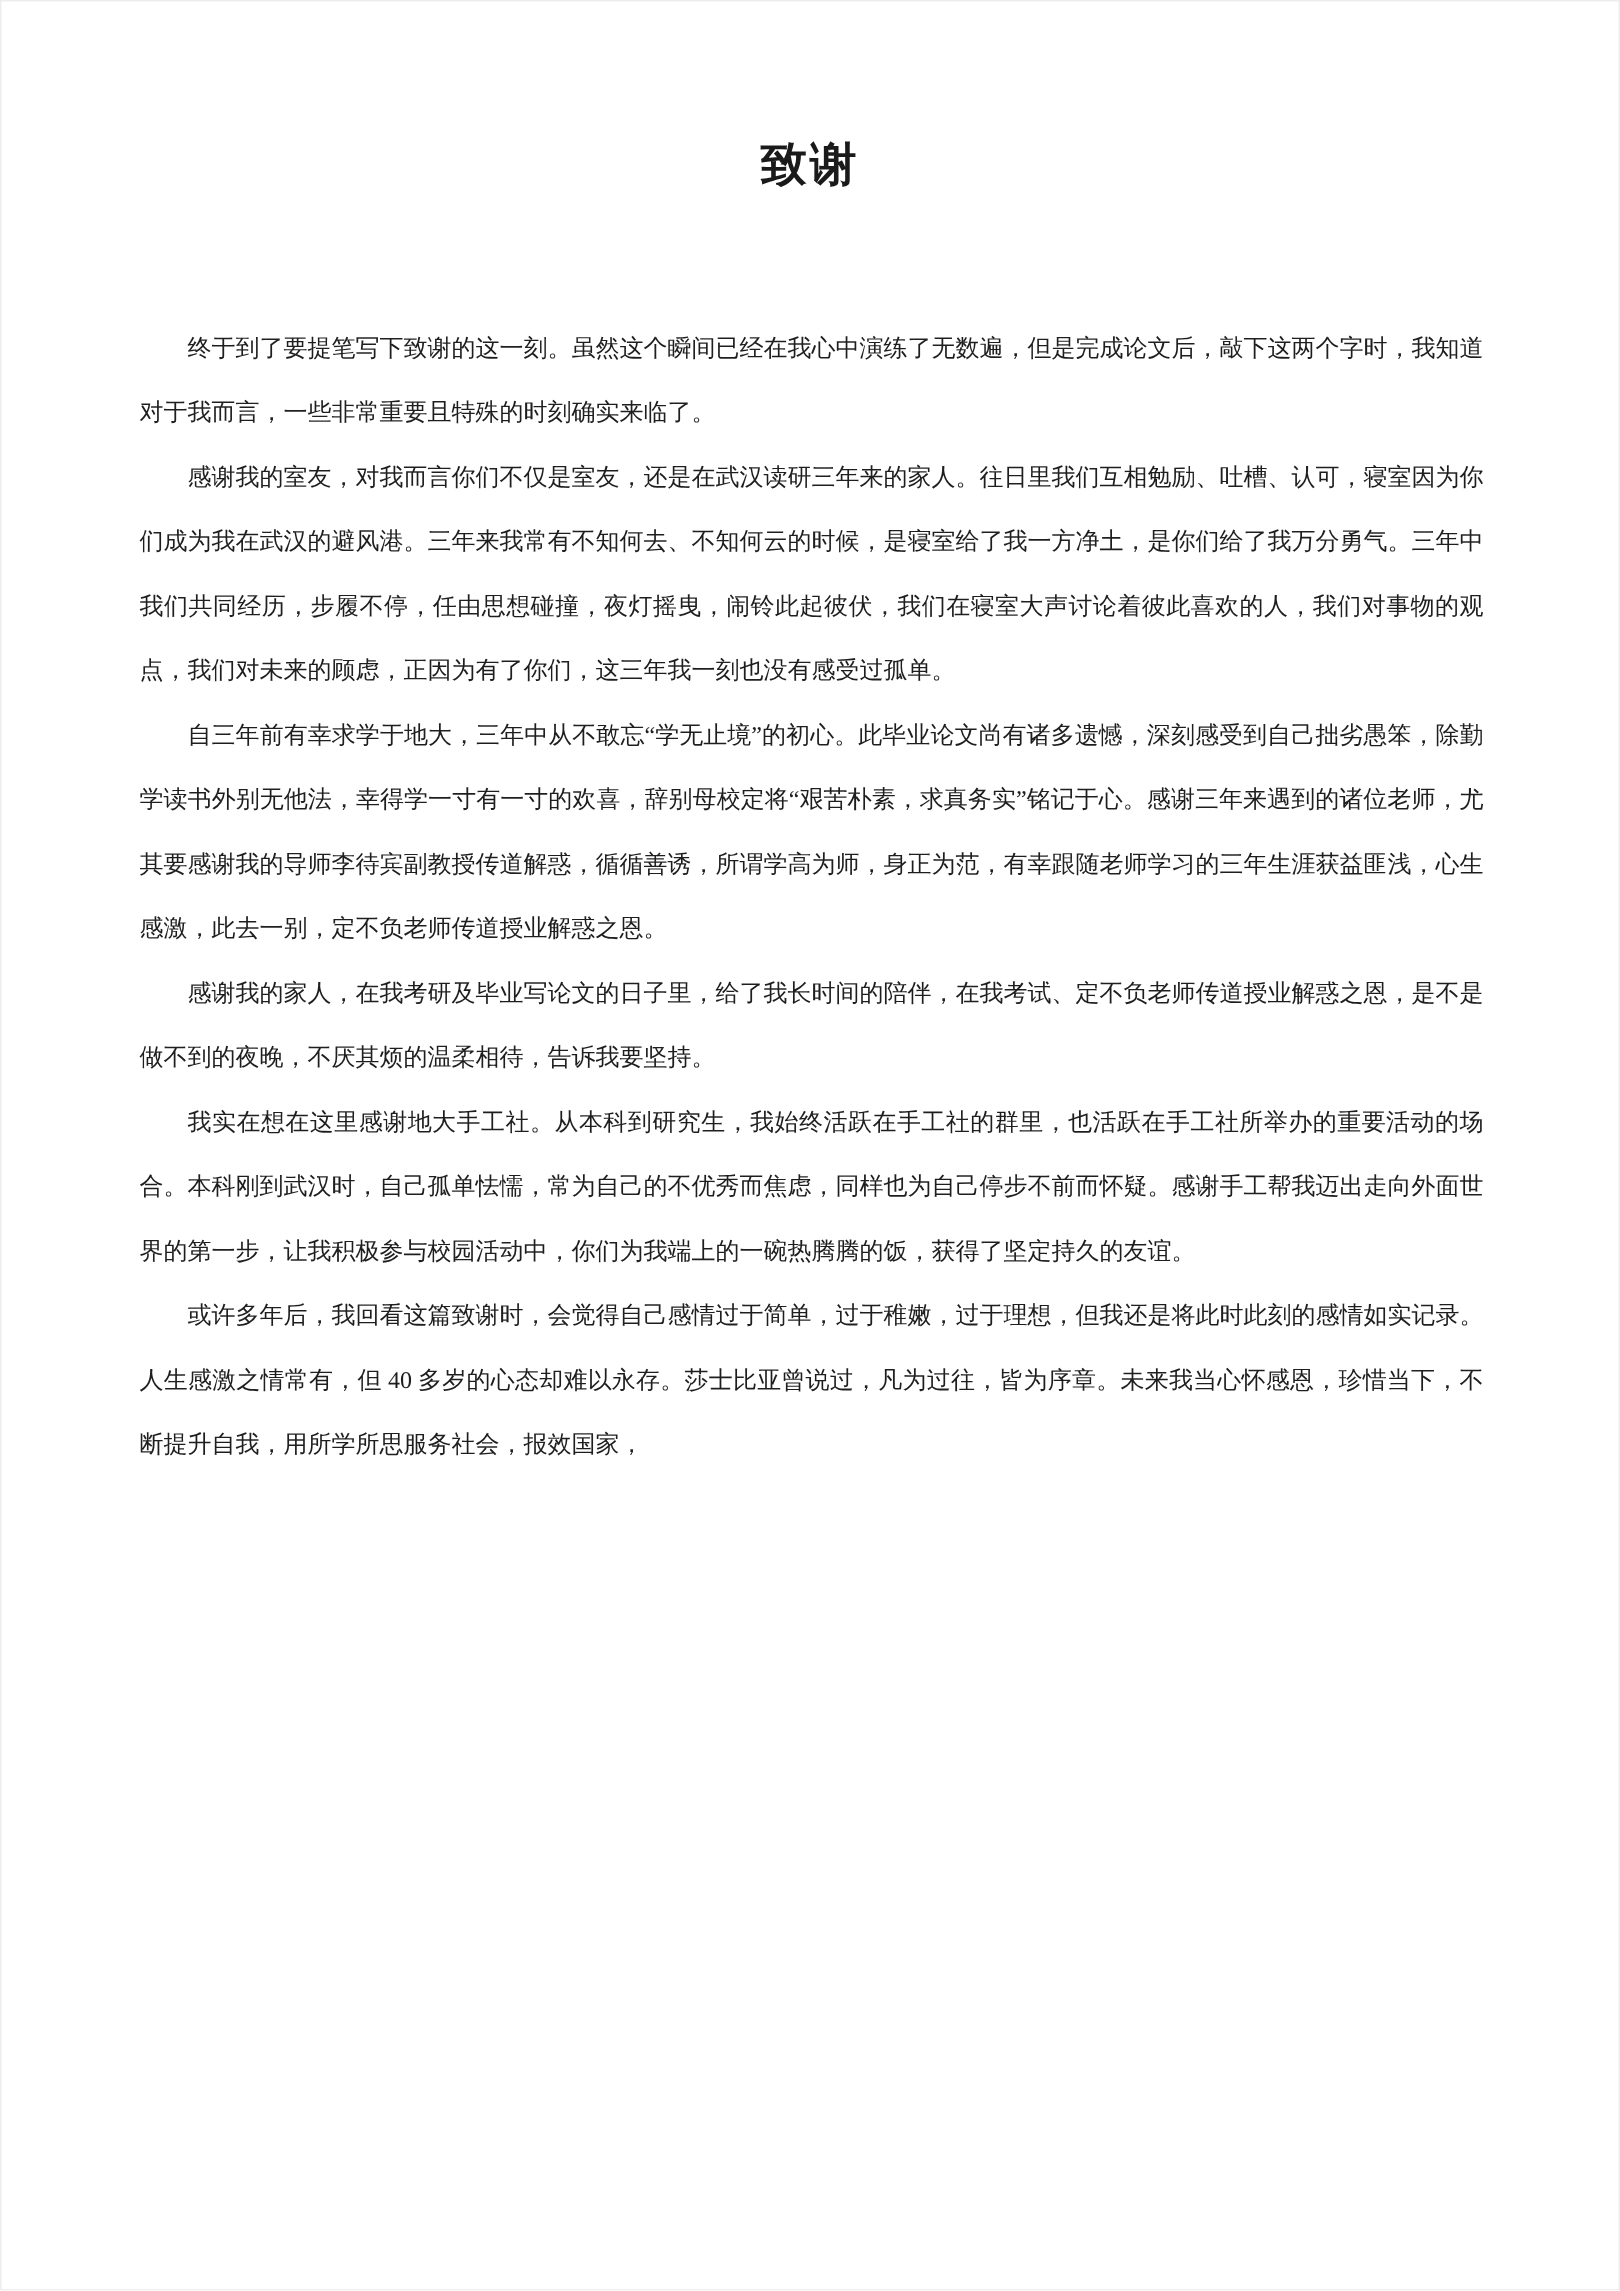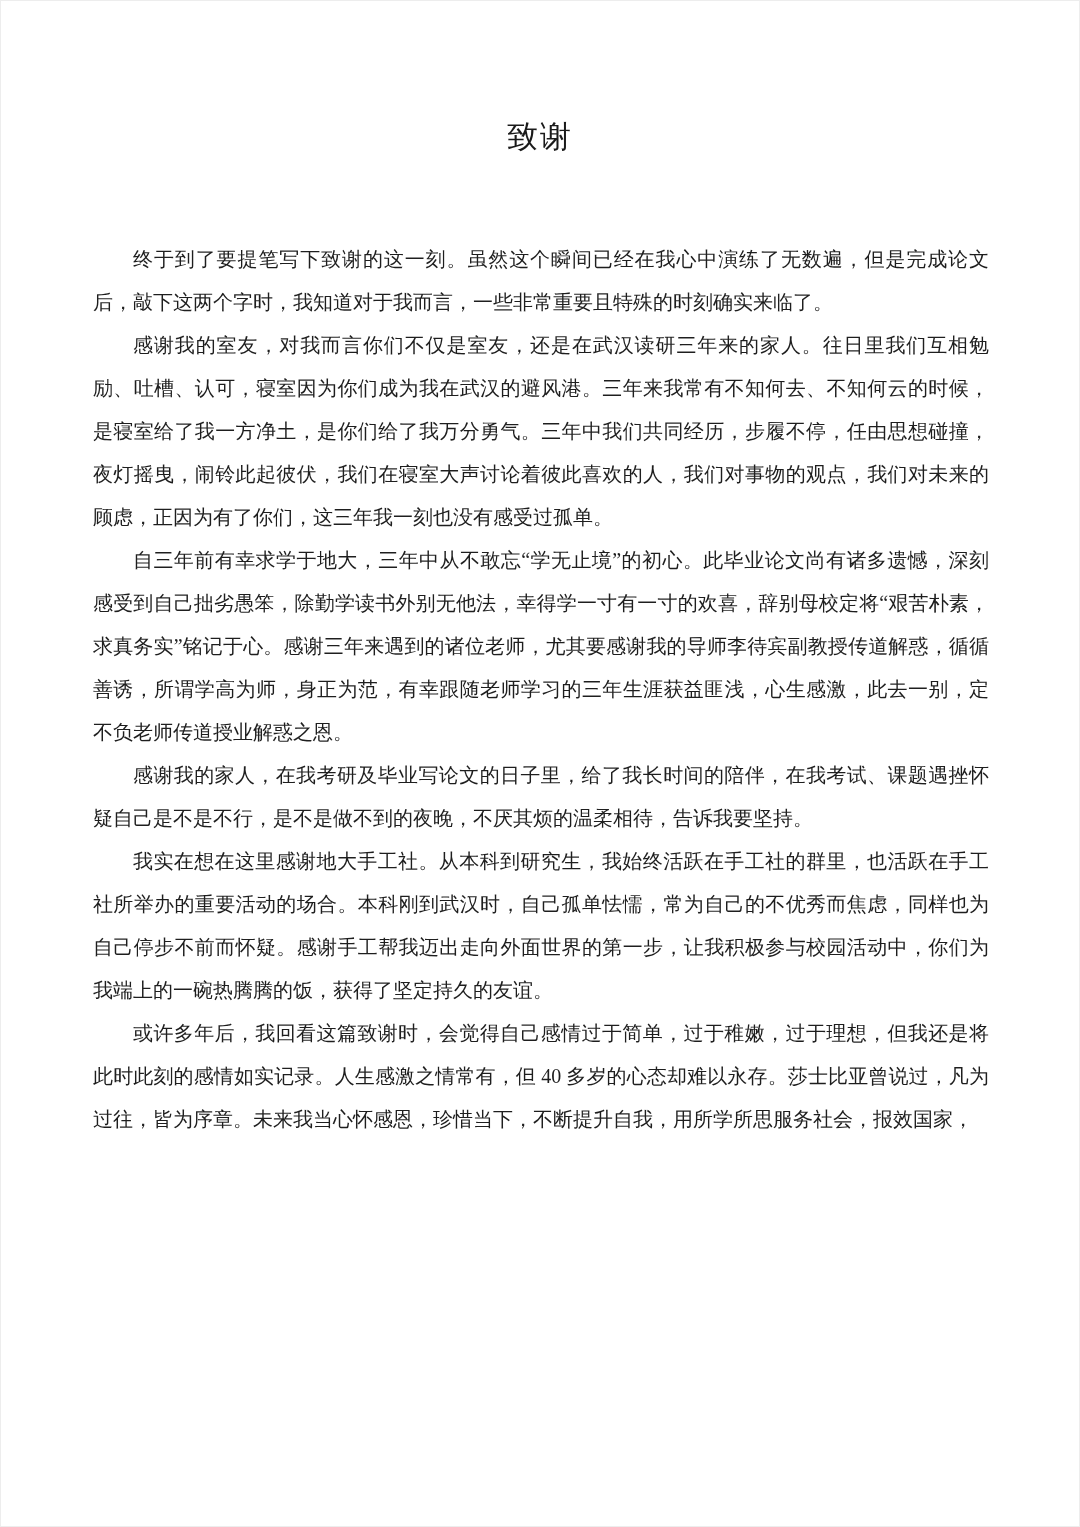--- a/index.html
+++ b/index.html
@@ -13,54 +13,54 @@
     height: 1527px;
     margin: 0 auto;
     background: #ffffff;
     box-sizing: border-box;
     border: 1px solid #ededed;
     overflow: hidden;
     color: #1e1e1e;
   }
   .doc-title {
     margin: 0;
-    padding-top: 115px;
+    padding-top: 88px;
     text-align: center;
     font-family: "Liberation Sans", "DejaVu Sans", sans-serif;
-    font-weight: 400;
+    font-weight: 700;
     font-size: 31px;
     line-height: 42px;
     letter-spacing: 2px;
     color: #1a1a1a;
   }
   .doc-body {
     margin-top: 80px;
     padding-left: 92px;
     padding-right: 90px;
   }
   .doc-body p {
     margin: 0;
     font-family: "Liberation Serif", "DejaVu Serif", serif;
-    font-size: 20px;
+    font-size: 16px;
     line-height: 43px;
     text-align: justify;
     text-justify: inter-character;
     text-indent: 2em;
     color: #1e1e1e;
     word-break: break-all;
   }
 </style>
 </head>
 <body>
 
 <div class="page">
   <h1 class="doc-title">致谢</h1>
 
   <div class="doc-body">
     <p>终于到了要提笔写下致谢的这一刻。虽然这个瞬间已经在我心中演练了无数遍，但是完成论文后，敲下这两个字时，我知道对于我而言，一些非常重要且特殊的时刻确实来临了。</p>
     <p>感谢我的室友，对我而言你们不仅是室友，还是在武汉读研三年来的家人。往日里我们互相勉励、吐槽、认可，寝室因为你们成为我在武汉的避风港。三年来我常有不知何去、不知何云的时候，是寝室给了我一方净土，是你们给了我万分勇气。三年中我们共同经历，步履不停，任由思想碰撞，夜灯摇曳，闹铃此起彼伏，我们在寝室大声讨论着彼此喜欢的人，我们对事物的观点，我们对未来的顾虑，正因为有了你们，这三年我一刻也没有感受过孤单。</p>
     <p>自三年前有幸求学于地大，三年中从不敢忘“学无止境”的初心。此毕业论文尚有诸多遗憾，深刻感受到自己拙劣愚笨，除勤学读书外别无他法，幸得学一寸有一寸的欢喜，辞别母校定将“艰苦朴素，求真务实”铭记于心。感谢三年来遇到的诸位老师，尤其要感谢我的导师李待宾副教授传道解惑，循循善诱，所谓学高为师，身正为范，有幸跟随老师学习的三年生涯获益匪浅，心生感激，此去一别，定不负老师传道授业解惑之恩。</p>
-    <p>感谢我的家人，在我考研及毕业写论文的日子里，给了我长时间的陪伴，在我考试、课题遇挫怀疑自己是不是不行，是不是做不到的夜晚，不厌其烦的温柔相待，告诉我要坚持。</p>
+    <p>感谢我的家人，在我考研及毕业写论文的日子里，给了我长时间的陪伴，在我考试、定不负老师传道授业解惑之恩，是不是做不到的夜晚，不厌其烦的温柔相待，告诉我要坚持。</p>
     <p>我实在想在这里感谢地大手工社。从本科到研究生，我始终活跃在手工社的群里，也活跃在手工社所举办的重要活动的场合。本科刚到武汉时，自己孤单怯懦，常为自己的不优秀而焦虑，同样也为自己停步不前而怀疑。感谢手工帮我迈出走向外面世界的第一步，让我积极参与校园活动中，你们为我端上的一碗热腾腾的饭，获得了坚定持久的友谊。</p>
     <p>或许多年后，我回看这篇致谢时，会觉得自己感情过于简单，过于稚嫩，过于理想，但我还是将此时此刻的感情如实记录。人生感激之情常有，但 40 多岁的心态却难以永存。莎士比亚曾说过，凡为过往，皆为序章。未来我当心怀感恩，珍惜当下，不断提升自我，用所学所思服务社会，报效国家，</p>
 
   </div>
 </div>
 
 </body></html>

